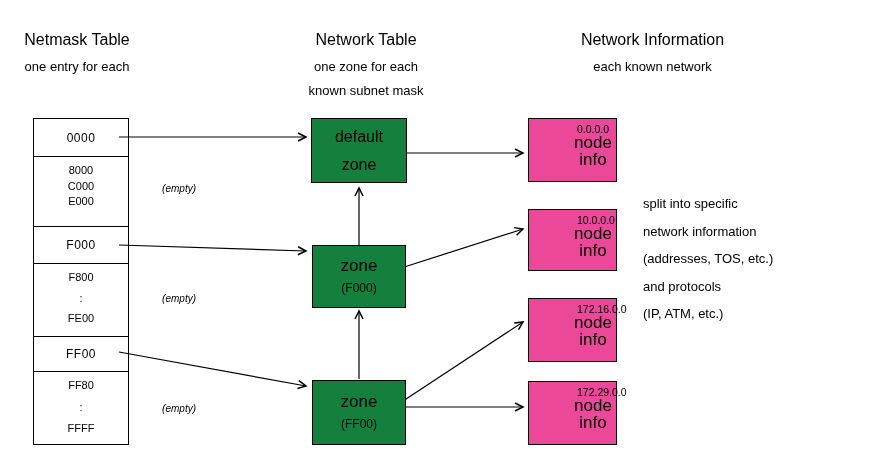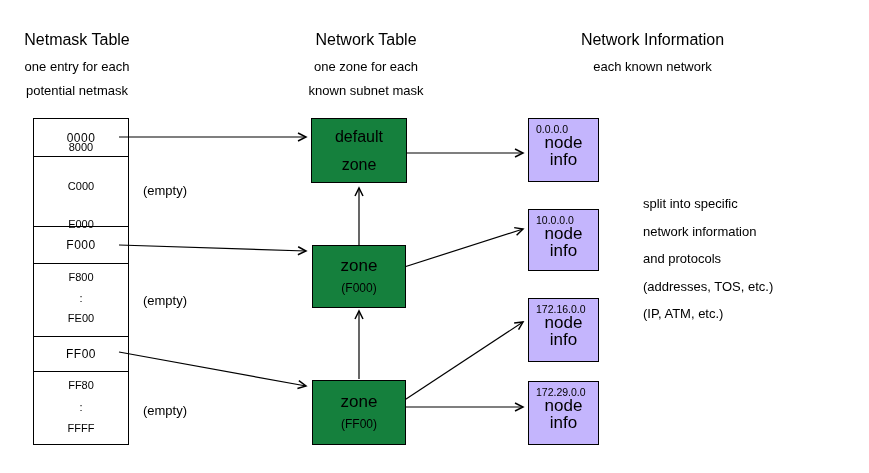--- a/index.html
+++ b/index.html
@@ -17,33 +17,33 @@
 
   
   .ntable{position:absolute;left:33px;top:118px;width:94px;height:325px;
           border:1.5px solid #000;box-sizing:content-box;}
   .trow{box-sizing:border-box;display:flex;flex-direction:column;
         align-items:center;justify-content:center;text-align:center;}
   .trow + .trow{border-top:1.5px solid #000;}
   .trow.entry{font-size:12px;letter-spacing:0.5px;}
   .trow.gap{font-size:11px;line-height:15.5px;}
   .trow.gap .dots{font-size:11px;line-height:14px;letter-spacing:0;}
-  .emptynote{position:absolute;left:134px;width:62px;text-align:center;
-             font-size:13px;}
+  .emptynote{position:absolute;left:134px;width:62px;text-align:right;
+             font-size:10px;font-style:italic;}
 
   
   .zbox{position:absolute;border:1.5px solid #000;box-sizing:border-box;
         display:flex;flex-direction:column;align-items:center;justify-content:center;
         text-align:center;background:#15803d;}
   .zbox .z1{font-size:17px;line-height:24px;}
   .zbox .z1.big{font-size:16px;line-height:28px;}
   .zbox .z2{font-size:12px;line-height:21px;}
 
-  .nbox{position:absolute;left:528px;width:71px;border:1.5px solid #000;
-        box-sizing:border-box;background:#c4b5fd;}
+  .nbox{position:absolute;left:528px;width:89px;border:1.5px solid #000;
+        box-sizing:border-box;background:#ec4899;padding-left:41px;}
   .nbox .ip{font-size:10.5px;line-height:12px;padding:4px 0 0 7px;text-align:left;}
   .nbox .nl{font-size:17px;line-height:16.5px;text-align:center;}
 
   
   .sidenote{position:absolute;left:643px;top:190px;width:180px;text-align:left;
             font-size:13px;line-height:27.5px;}
 </style>
 </head>
 <body>
 
@@ -62,37 +62,36 @@
     <line x1="398" y1="269" x2="523" y2="229" stroke="#000" stroke-width="1.2" marker-end="url(#arw)"></line>
     <line x1="359" y1="379" x2="359" y2="311" stroke="#000" stroke-width="1.2" marker-end="url(#arw)"></line>
     <line x1="119" y1="352" x2="306" y2="386" stroke="#000" stroke-width="1.2" marker-end="url(#arw)"></line>
     <line x1="400" y1="403" x2="523" y2="322" stroke="#000" stroke-width="1.2" marker-end="url(#arw)"></line>
     <line x1="397" y1="407" x2="523" y2="407" stroke="#000" stroke-width="1.2" marker-end="url(#arw)"></line>
   </svg>
 
   <div class="colhead" style="left:1px;top:30px;width:152px;">
     <div class="title">Netmask Table</div>
     <div class="sub">one entry for each</div>
-    <div class="sub">potential netmask</div>
   </div>
   <div class="colhead" style="left:291px;top:30px;width:150px;">
     <div class="title">Network Table</div>
     <div class="sub">one zone for each</div>
     <div class="sub">known subnet mask</div>
   </div>
   <div class="colhead" style="left:570px;top:30px;width:165px;">
     <div class="title">Network Information</div>
     <div class="sub">each known network</div>
   </div>
 
   <div class="ntable">
     <div class="trow entry" style="height:37px;">
       <span>0000</span>
     </div>
-    <div class="trow gap" style="height:70px;padding-bottom:10px;gap:23px;">
+    <div class="trow gap" style="height:70px;padding-bottom:10px;">
       <span>8000</span>
       <span>C000</span>
       <span>E000</span>
     </div>
     <div class="trow entry" style="height:37px;align-items:center;">
       <span>F000</span>
     </div>
     <div class="trow gap" style="height:73px;justify-content:space-between;padding:6px 0 10px 0;">
       <span>F800</span>
       <span class="dots">:</span>
@@ -142,18 +141,18 @@
   </div>
   <div class="nbox" style="top:381px;height:64px;">
     <div class="ip">172.29.0.0</div>
     <div class="nl">node</div>
     <div class="nl">info</div>
   </div>
 
   <div class="sidenote">
     <div>split into specific</div>
     <div>network information</div>
+    <div>(addresses, TOS, etc.)</div>
     <div>and protocols</div>
-    <div>(addresses, TOS, etc.)</div>
     <div>(IP, ATM, etc.)</div>
   </div>
 
 </div>
 
 </body></html>

